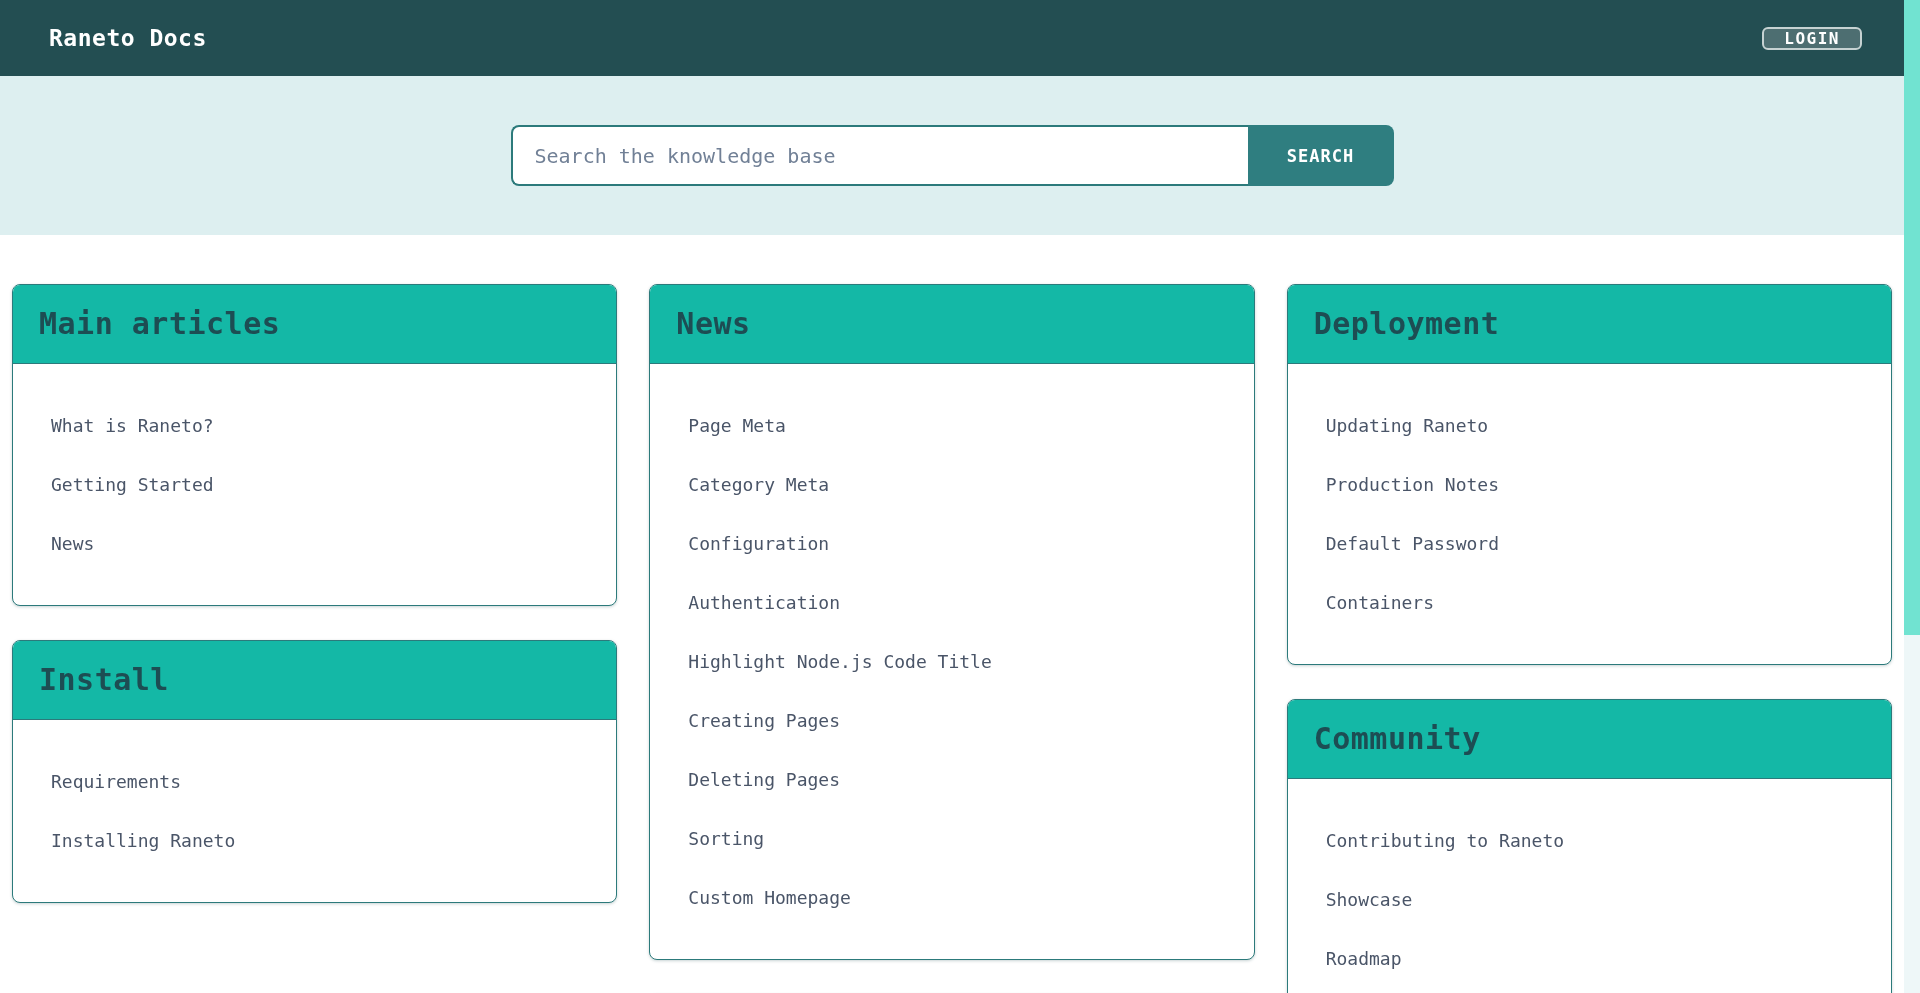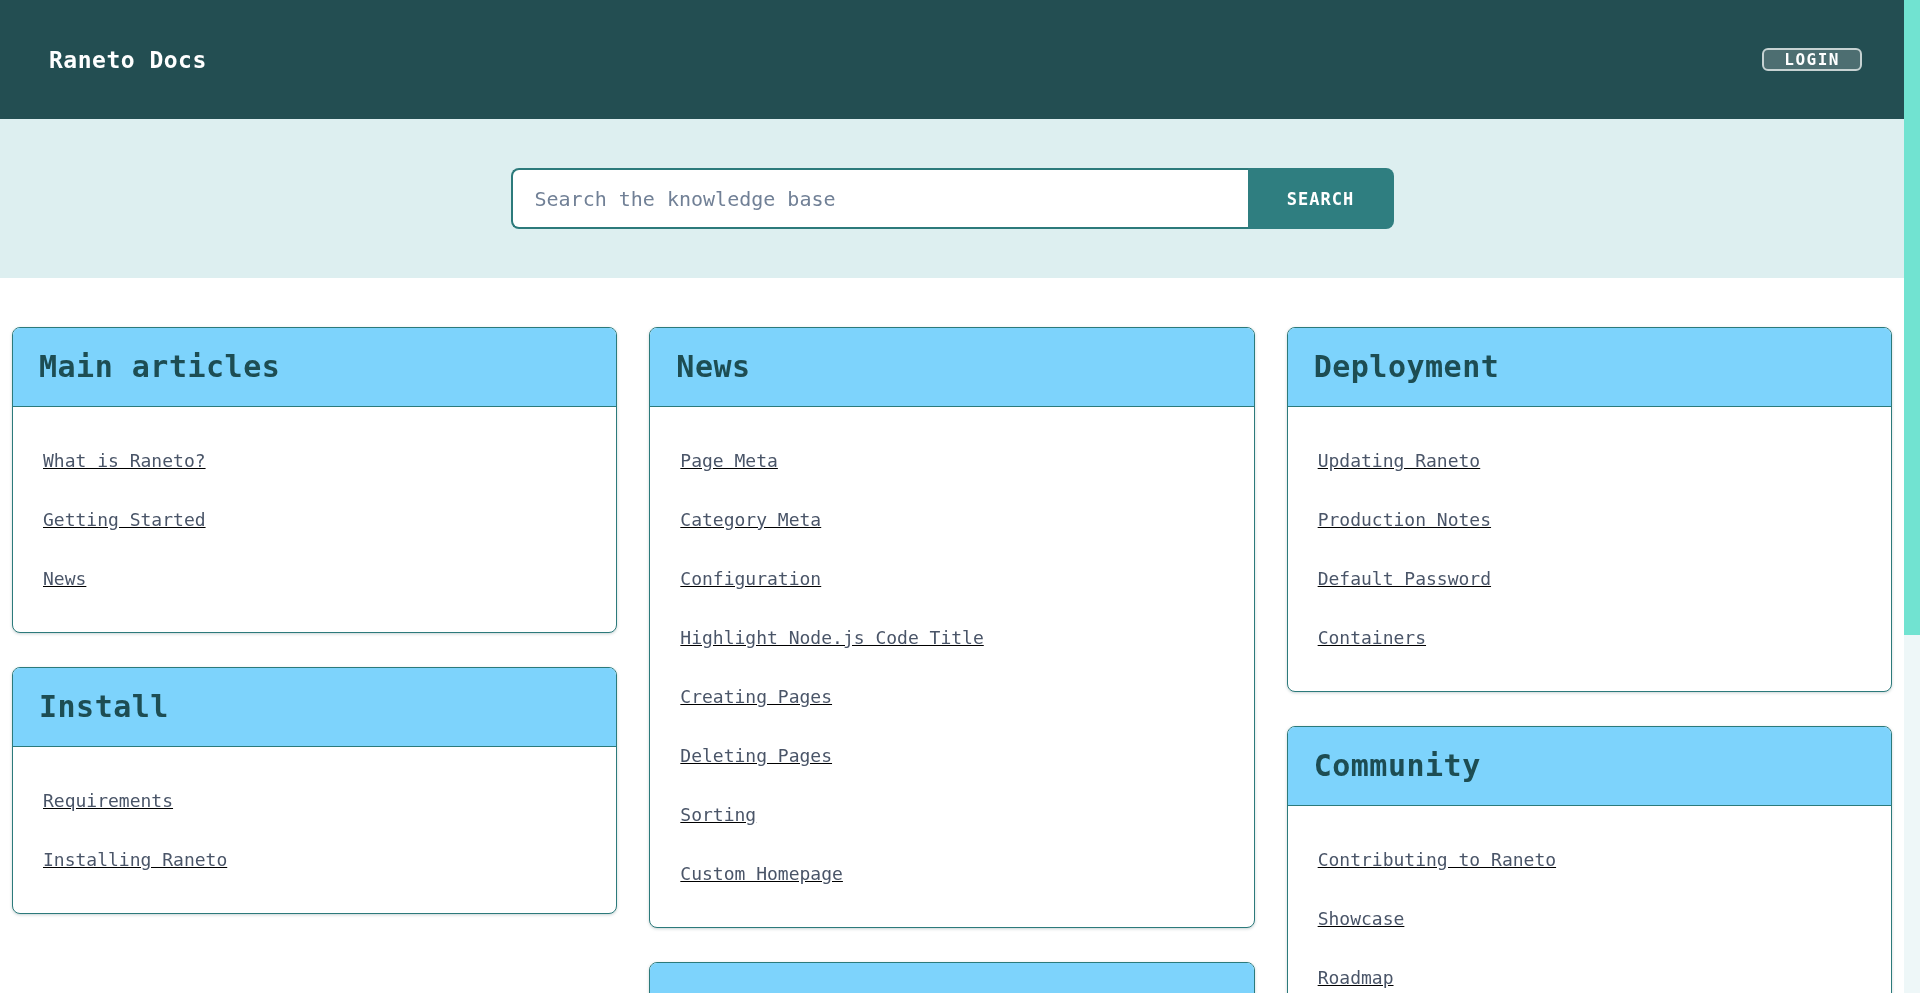--- a/index.html
+++ b/index.html
@@ -22,21 +22,21 @@
   .scroll-thumb {
     width: 16px; height: 635px;
     background: #71e3d1;
   }
 
   
   .page { width: 1904px; }
 
   
   .topbar {
-    height: 119px;
+    height: 76px;
     background: #234e52;
     display: flex; align-items: center; justify-content: space-between;
     padding: 0 42px 0 49px;
   }
   .brand {
     color: #ffffff; font-weight: bold;
     font-size: 23px; letter-spacing: 0.5px;
   }
   .login-btn {
     background: #4d6e71;
@@ -85,33 +85,33 @@
   
   .card {
     border: 1px solid #2c7a7b;
     border-radius: 8px;
     overflow: hidden;
     margin-bottom: 34px;
     background: #ffffff;
     box-shadow: 0 1px 3px rgba(35, 78, 82, 0.25);
   }
   .card-header {
-    background: #7dd3fc;
+    background: #14b8a6;
     border-bottom: 1px solid #2c7a7b;
     padding: 19px 26px;
     min-height: 79px;
   }
   .card-title {
     margin: 0;
     font-size: 30px; font-weight: bold;
     line-height: 40px;
     color: #1d4d53;
     letter-spacing: 0.5px;
   }
-  .card-list { list-style: none; margin: 0; padding: 24px 0; text-decoration: underline; }
+  .card-list { list-style: none; margin: 8px; padding: 24px 0; }
   .card-item {
     padding: 19px 30px;
     font-size: 18px; line-height: 21px;
     color: #4a5568;
     cursor: pointer;
   }
 </style>
 </head>
 <body>
 
@@ -158,20 +158,21 @@
 </div>
     <div class="col">
   <section class="card">
     <header class="card-header">
       <h2 class="card-title">News</h2>
     </header>
     <ul class="card-list">
             <li class="card-item">Page Meta</li>
             <li class="card-item">Category Meta</li>
             <li class="card-item">Configuration</li>
+            <li class="card-item">Authentication</li>
             <li class="card-item">Highlight Node.js Code Title</li>
             <li class="card-item">Creating Pages</li>
             <li class="card-item">Deleting Pages</li>
             <li class="card-item">Sorting</li>
             <li class="card-item">Custom Homepage</li>
           </ul>
   </section>
 
   <section class="card">
     <header class="card-header">

